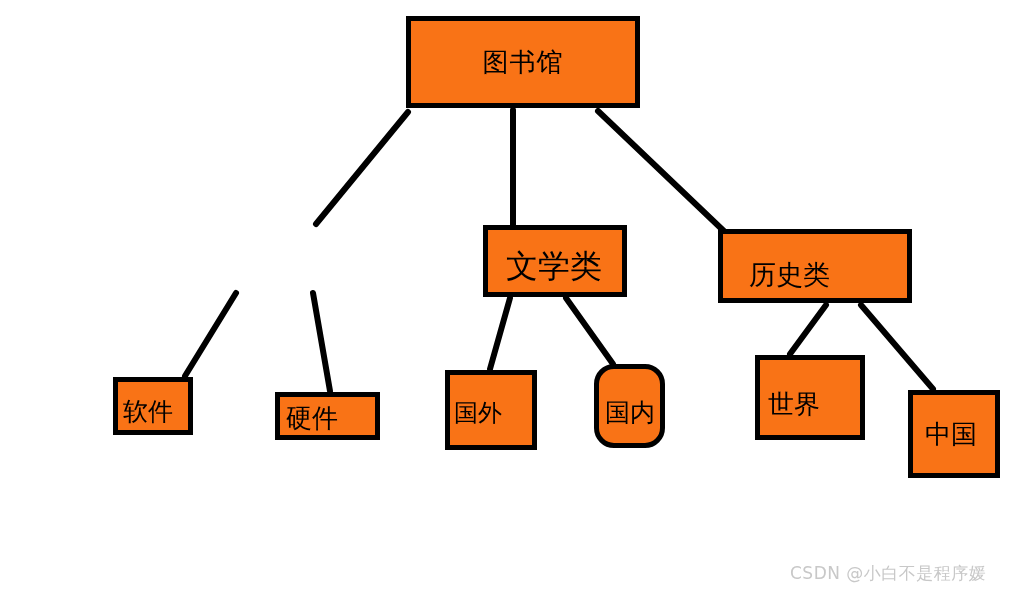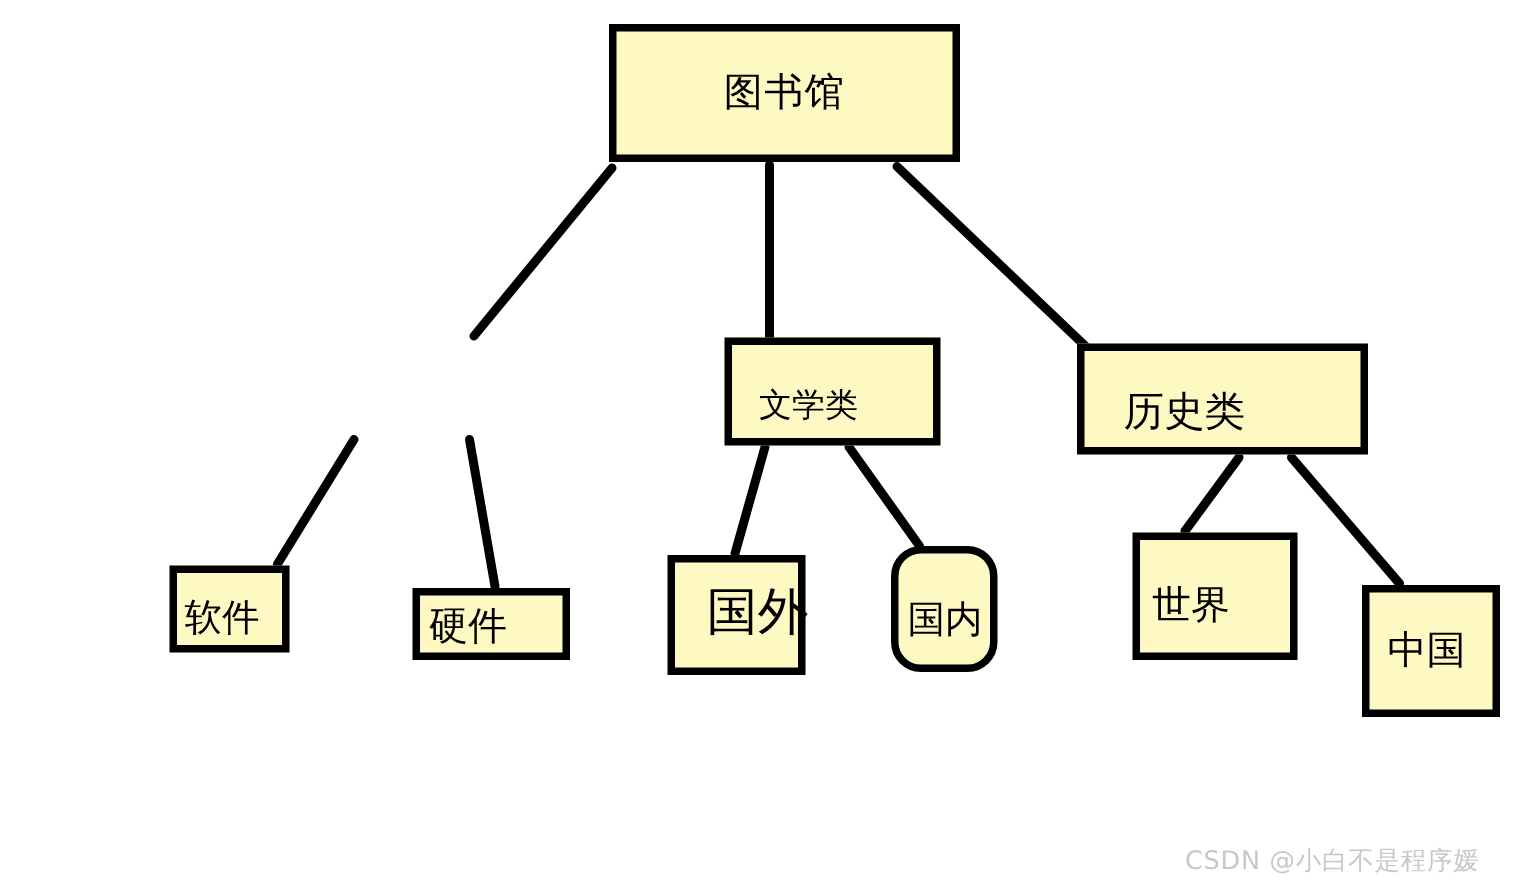--- a/index.html
+++ b/index.html
@@ -19,21 +19,21 @@
     position: absolute;
     left: 0;
     top: 0;
     width: 1022px;
     height: 597px;
     pointer-events: none;
   }
   .node {
     position: absolute;
     box-sizing: border-box;
-    background: #fef9c3;
+    background: #f97316;
     border: 5px solid #000000;
     display: flex;
     align-items: flex-end;
     justify-content: flex-start;
     z-index: 2;
   }
   .node-label {
     color: #000000;
     white-space: nowrap;
     line-height: 1;
@@ -44,34 +44,34 @@
     left: 406px; top: 16px; width: 234px; height: 92px;
     align-items: center; justify-content: center;
   }
   #node-root .node-label { font-size: 26px; letter-spacing: 1px; }
 
   
   #node-computer { left: 207px; top: 222px; width: 198px; height: 70px; }
   #node-computer .node-label { font-size: 26px; padding: 0 0 12px 14px; }
 
   #node-literature { left: 483px; top: 225px; width: 144px; height: 72px; }
-  #node-literature .node-label { font-size: 22px; padding: 0 0 10px 18px; }
+  #node-literature .node-label { font-size: 32px; padding: 0 0 10px 18px; }
 
   #node-history { left: 718px; top: 229px; width: 194px; height: 74px; }
   #node-history .node-label { font-size: 27px; padding: 0 0 10px 26px; }
 
   
   #node-software { left: 113px; top: 377px; width: 80px; height: 58px; }
   #node-software .node-label { font-size: 25px; padding: 0 0 6px 5px; }
 
   #node-hardware { left: 275px; top: 392px; width: 105px; height: 48px; }
   #node-hardware .node-label { font-size: 26px; padding: 0 0 4px 6px; }
 
   #node-foreign { left: 445px; top: 370px; width: 92px; height: 80px; }
-  #node-foreign .node-label { font-size: 34px; padding: 0 0 20px 21px; }
+  #node-foreign .node-label { font-size: 24px; padding: 0 0 20px 4px; }
 
   #node-domestic { left: 594px; top: 364px; width: 71px; height: 84px; border-radius: 20px; }
   #node-domestic .node-label { font-size: 25px; padding: 0 0 18px 6px; }
 
   #node-world { left: 755px; top: 355px; width: 110px; height: 85px; }
   #node-world .node-label { font-size: 26px; padding: 0 0 18px 8px; }
 
   #node-china { left: 908px; top: 390px; width: 92px; height: 88px; }
   #node-china .node-label { font-size: 26px; padding: 0 0 26px 12px; }
 

